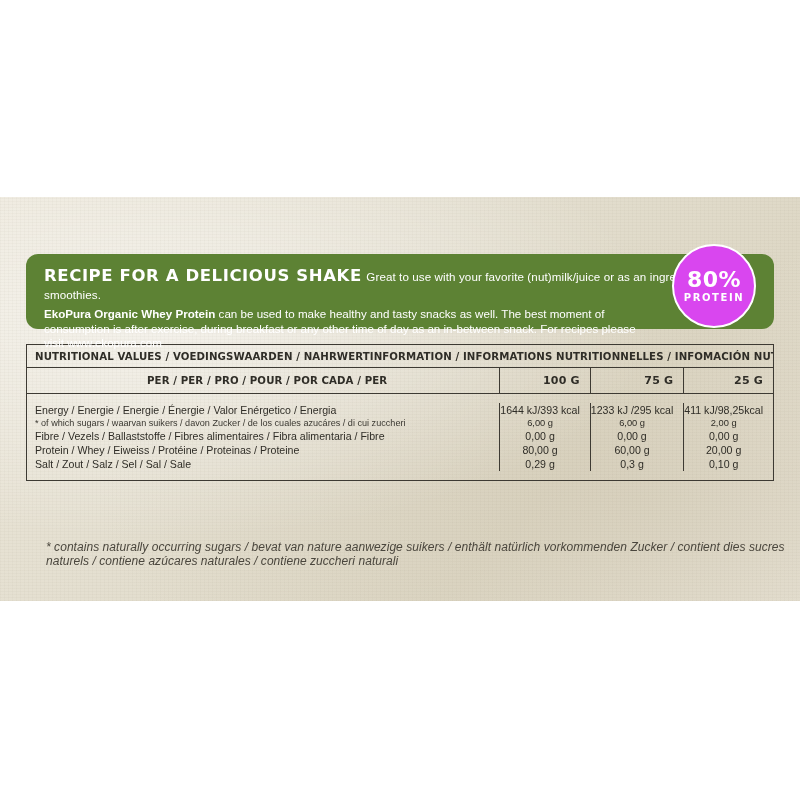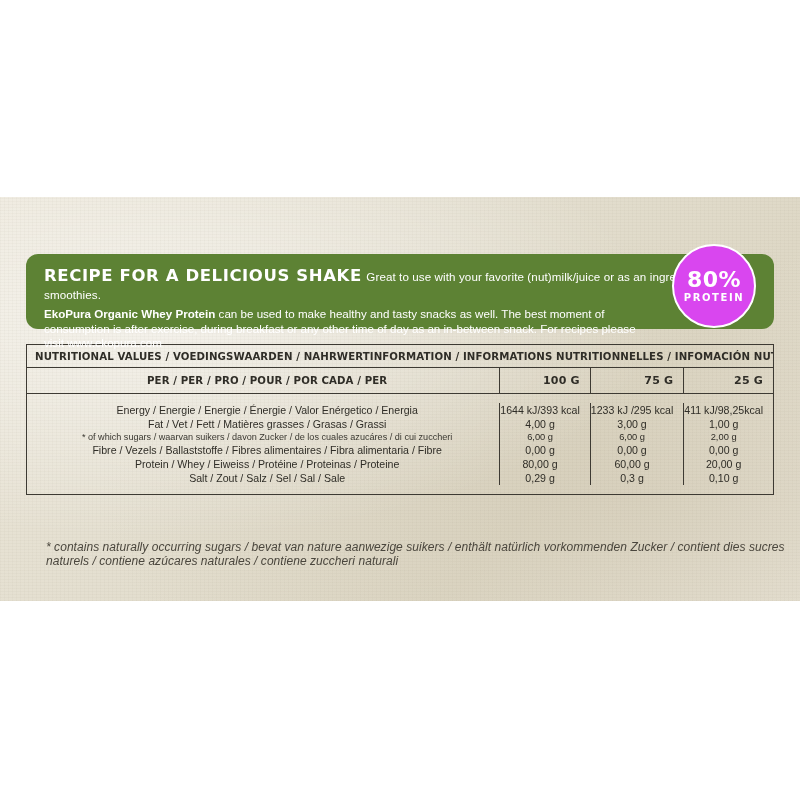--- a/index.html
+++ b/index.html
@@ -167,21 +167,21 @@
     font-weight: bold;
     font-size: 11px;
     text-align: right;
     padding-right: 10px;
     letter-spacing: 0.2px;
   }
   .sep { border-left: 1px solid #3d3a33; }
 
   tr.spacer td { height: 9px; border: none; }
 
-  tr.row td { padding-top: 1px; padding-bottom: 1px; text-align: center; }
+  tr.row td { padding-top: 1px; padding-bottom: 1px; }
   tr.row .lbl {
     padding-left: 8px;
     font-size: 10.6px;
   }
   tr.row .lbl.bold { font-weight: bold; font-family: "DejaVu Sans", sans-serif; font-size: 10.3px; }
   tr.row .lbl.small { font-size: 9.1px; color: #3a3831; }
   tr.row .val {
     text-align: center;
     padding-right: 10px;
     font-size: 10.6px;
@@ -243,26 +243,20 @@
           <td class="sep"></td>
         </tr>
 
         <tr class="row">
           <td class="lbl">Energy / Energie / Energie / Énergie / Valor Enérgetico / Energia</td>
           <td class="val sep">1644 kJ/393 kcal</td>
           <td class="val sep">1233 kJ /295 kcal</td>
           <td class="val sep">411 kJ/98,25kcal</td>
         </tr>
         <tr class="row">
-          <td class="lbl">Fat / Vet / Fett / Matières grasses / Grasas / Grassi</td>
-          <td class="val sep">4,00  g</td>
-          <td class="val sep">3,00  g</td>
-          <td class="val sep">1,00  g</td>
-        </tr>
-        <tr class="row">
           <td class="lbl small">* of which sugars / waarvan suikers / davon Zucker / de los cuales azucáres / di cui zuccheri</td>
           <td class="val sep small">6,00  g</td>
           <td class="val sep small">6,00  g</td>
           <td class="val sep small">2,00  g</td>
         </tr>
         <tr class="row">
           <td class="lbl">Fibre / Vezels / Ballaststoffe / Fibres alimentaires / Fibra alimentaria / Fibre</td>
           <td class="val sep">0,00  g</td>
           <td class="val sep">0,00  g</td>
           <td class="val sep">0,00  g</td>

